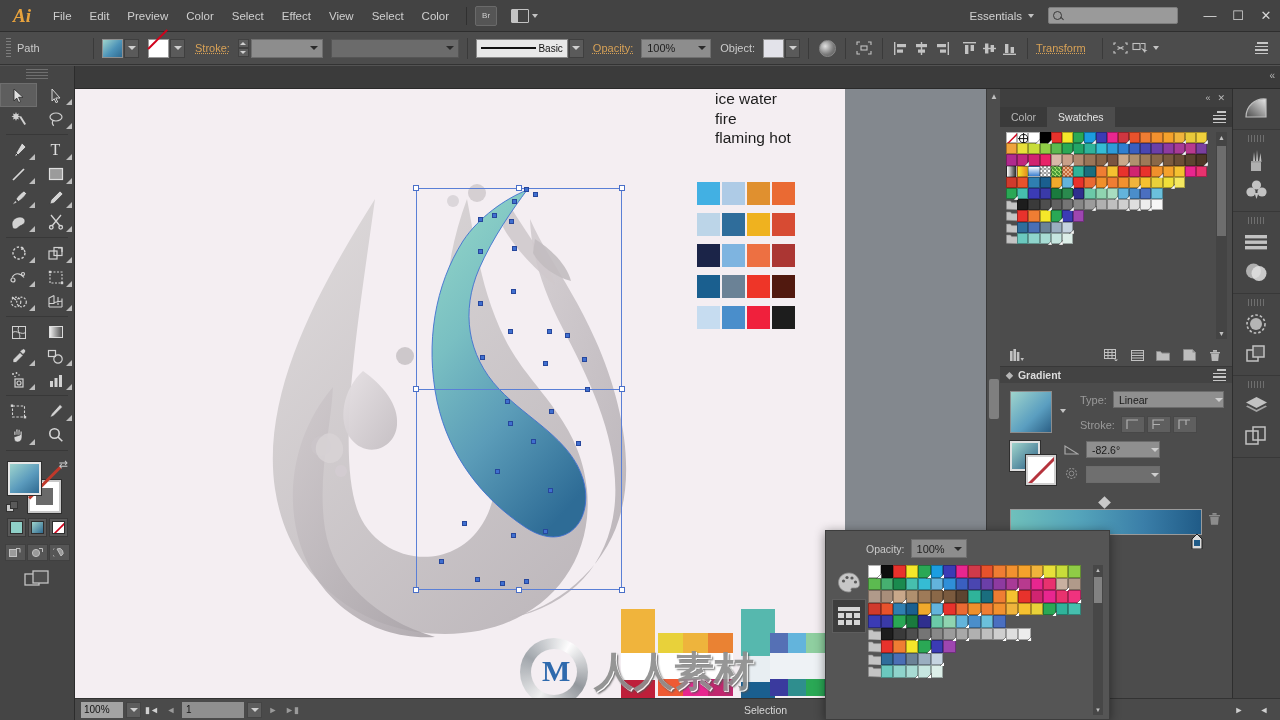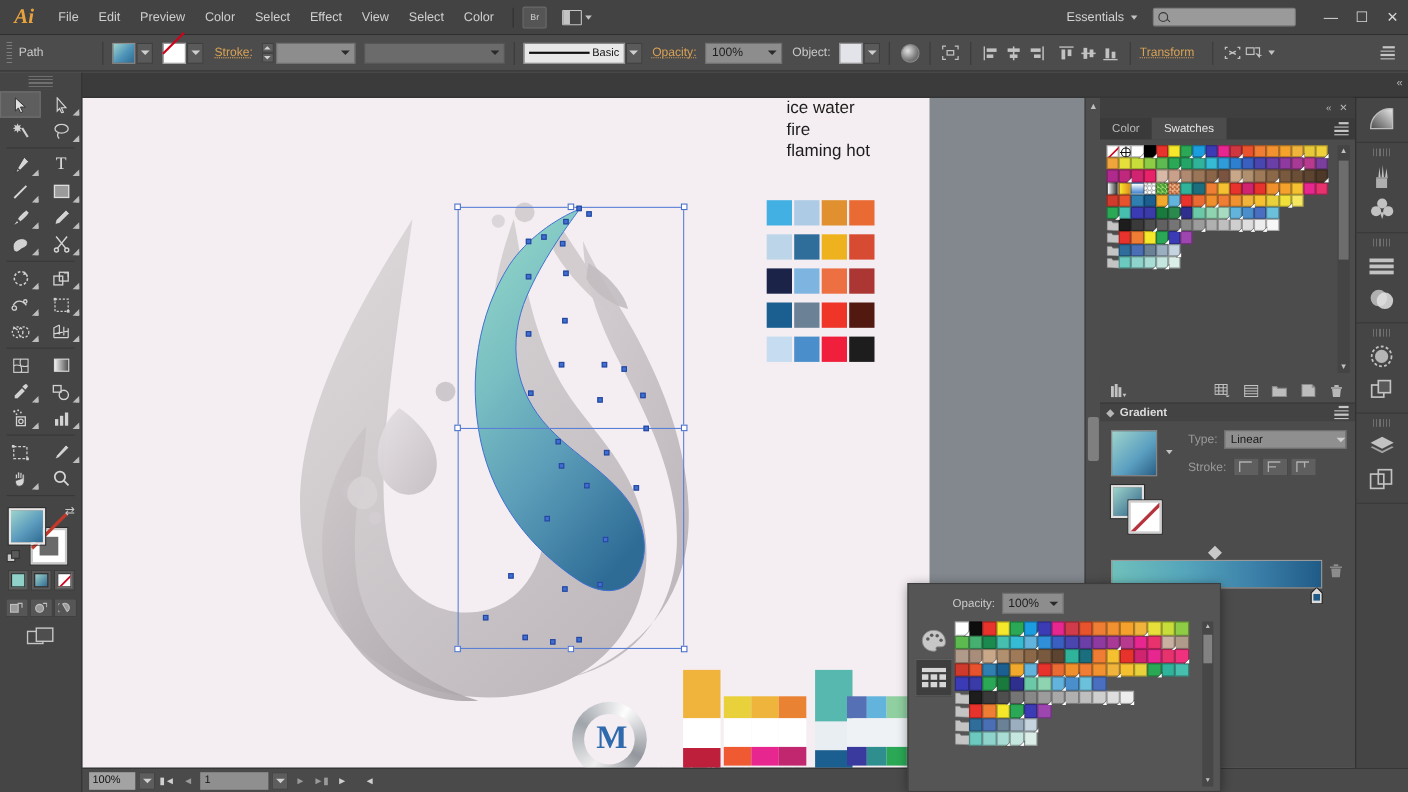--- a/index.html
+++ b/index.html
@@ -963,20 +963,21 @@
         <div>
             <div style="width:18px;height:20px;background:#7fc89a;"></div>
             <div style="width:18px;height:26px;background:#eef2f5;"></div>
             <div style="width:18px;height:17px;background:#1f8a4e;"></div>
           </div>
       </div>
 
       <div class="watermark">
         <div class="wm-ring"></div>
         <div class="wm-m">M</div>
+        <div class="wm-cn">人人素材</div>
         <div class="wm-url">www.rr-sc.com</div>
       </div>
     </div>
   </div>
 
   <div class="vscroll" style="right:280px">
     <div class="sc-arrow" style="top:0">▲</div>
     <div class="vthumb"></div>
     <div class="sc-arrow" style="bottom:0">▼</div>
   </div>
@@ -987,20 +988,21 @@
         <i class="tri"></i>
       </div>
     <div class="nav-ico on">▮◄</div>
     <div class="nav-ico">◄</div>
     <div class="pagefield">1</div>
     <div class="sb-dd">
         <i class="tri"></i>
       </div>
     <div class="nav-ico">►</div>
     <div class="nav-ico">►▮</div>
+    <div class="statustext">Selection</div>
     <div class="nav-ico on" style="margin-right:6px">►</div>
     <div class="nav-ico on" style="margin-right:8px">◄</div>
   </div>
 
   <div class="panel-area">
     <div class="panel-hdr">
       <span>«</span>
       <span>✕</span>
     </div>
     <div class="tabrow">
@@ -1543,20 +1545,47 @@
 
       <div style="display:flex;align-items:flex-start;gap:8px;margin-top:8px;">
         <div style="width:42px;position:relative;height:52px;">
           <div style="position:absolute;left:0;top:0;width:30px;height:30px;background:linear-gradient(135deg,#9fd4cc,#2b5f85);border:2px solid #e0e0e0;box-shadow:0 0 0 1px #2e2e2e;"></div>
           <div style="position:absolute;left:16px;top:14px;width:30px;height:30px;background:#fff;border:2px solid #d0d0d0;box-shadow:0 0 0 1px #2e2e2e;overflow:hidden;">
             <svg width="28" height="28" viewBox="0 0 28 28">
                 <line x1="0" y1="28" x2="28" y2="0" stroke="#b5333c" stroke-width="3"></line>
               </svg>
           </div>
         </div>
+        <div style="flex:1;margin-left:4px;">
+          <div style="display:flex;align-items:center;gap:7px;">
+            <span>
+              <svg width="15" height="12" viewBox="0 0 15 12">
+                  <path d="M1 11h13L1 3z" fill="none" stroke="#a8a8a8" stroke-width="1.2"></path>
+                </svg>
+            </span>
+            <div class="gfield" style="width:74px">
+              <span>-82.6°</span>
+                <i class="tri"></i>
+            </div>
+          </div>
+          <div style="display:flex;align-items:center;gap:7px;margin-top:8px;">
+            <span>
+              <svg width="15" height="13" viewBox="0 0 15 13">
+                  <g fill="none" stroke="#8e8e8e" stroke-width="1.1" stroke-dasharray="2 1.4">
+                    <circle cx="7.5" cy="6.5" r="5"></circle>
+                  </g>
+                  <circle cx="7.5" cy="6.5" r="2.4" fill="none" stroke="#8e8e8e"></circle>
+                </svg>
+            </span>
+            <div class="gfield dim" style="width:74px">
+              <span></span>
+                <i class="tri"></i>
+            </div>
+          </div>
+        </div>
       </div>
 
       <div style="position:relative;margin-top:16px;width:192px;">
         <div class="gmid" style="left:90px;top:-11px;"></div>
         <div class="gradbar"></div>
         <div class="gstop" style="left:1px;top:25px;">
           <svg width="12" height="15" viewBox="0 0 12 15">
               <path d="M6 0L11 5v10H1V5z" fill="#dcdcdc" stroke="#1e1e1e"></path>
               <rect x="3" y="6" width="6" height="6" fill="#6fc0bb"></rect>
             </svg>

